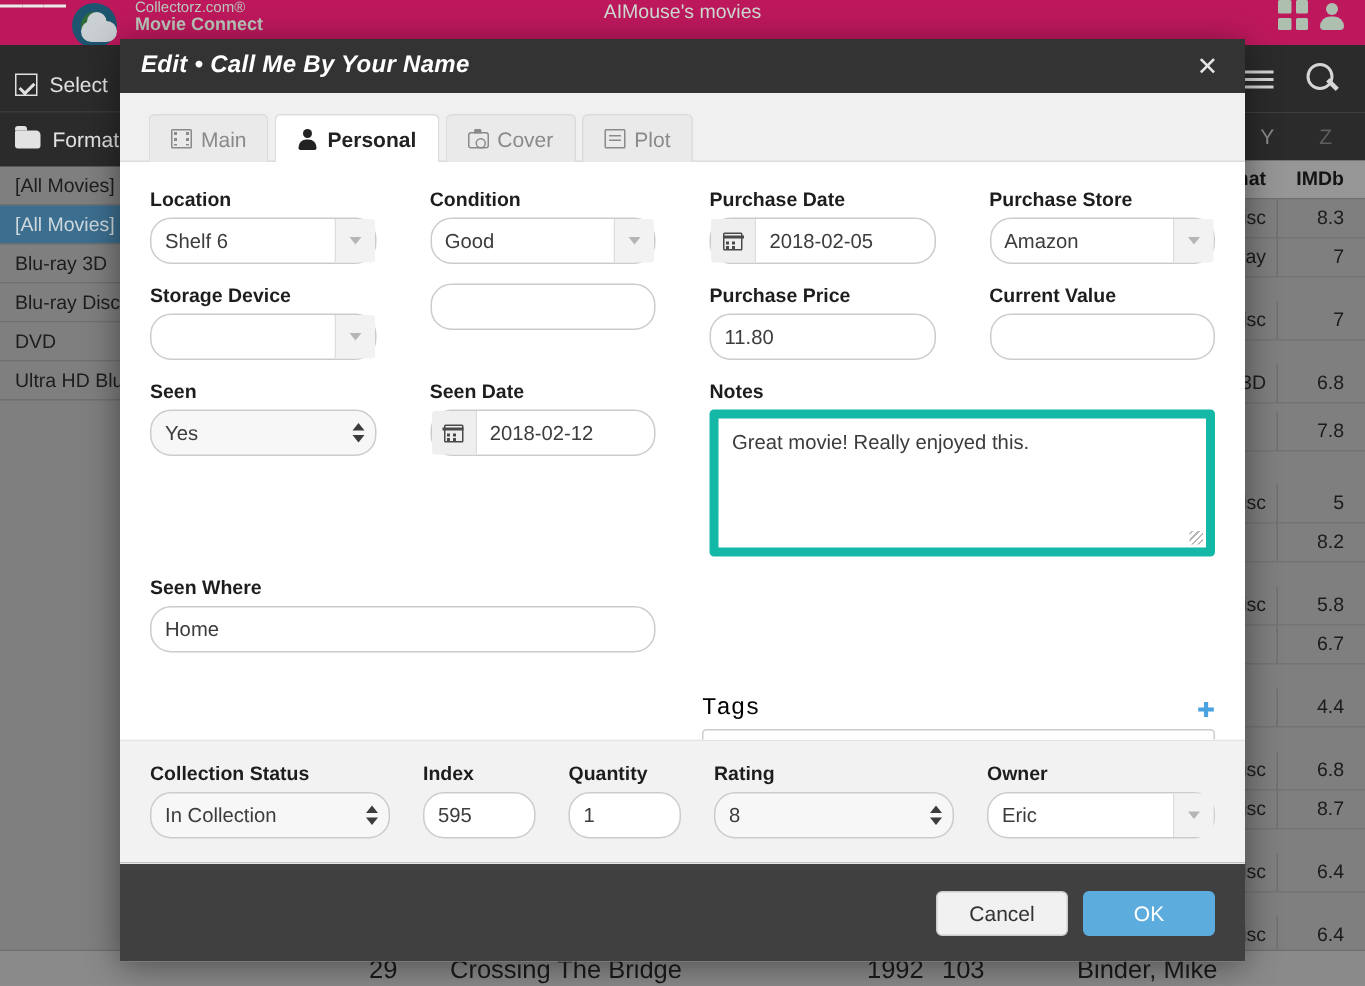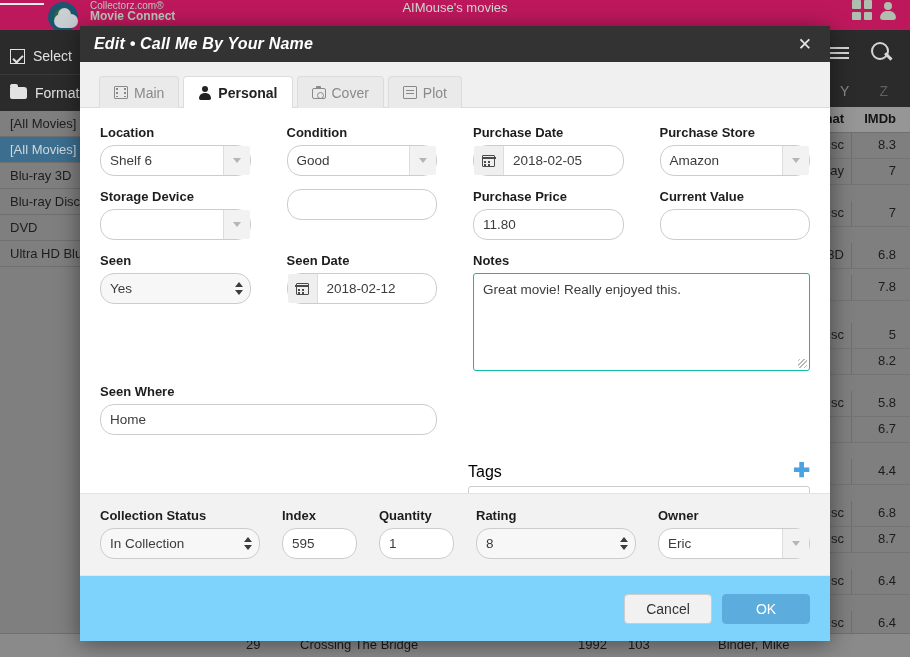--- a/index.html
+++ b/index.html
@@ -92,21 +92,21 @@
   .col-head .c { position:absolute; top:4px; }
 
   .bg-rows { position:absolute; top:133px; left:96px; right:0; bottom:0; }
   .bg-row { position:absolute; right:0; height:26px; border-bottom:1px solid #747474; color:#1c1c1c; font-size:13px; }
   .bg-row .fmt { position:absolute; right:66px; top:4px; white-space:nowrap; }
   .bg-row .imdb { position:absolute; right:14px; top:4px; }
   .bg-row .divider { position:absolute; right:58px; top:0; bottom:0; width:1px; background:#6f6f6f; }
 
   .bottom-row {
     position:absolute; left:0; right:0; bottom:0; height:24px; background:#8a8a8a;
-    border-top:1px solid #6f6f6f; color:#1a1a1a; font-size:13px;
+    border-top:1px solid #6f6f6f; color:#1a1a1a; font-size:17px;
   }
   .bottom-row .cell { position:absolute; top:3px; }
 
   
   #modal {
     position:absolute; left:80px; top:26px; width:750px; height:615px;
     background:#fff; box-shadow: 0 3px 22px rgba(0,0,0,.45);
     display:flex; flex-direction:column;
   }
   .dlg-head {
@@ -163,39 +163,39 @@
   .ico-cal { width:13px;height:12px;border:1.5px solid #4a4a4a;border-radius:1px;position:relative;margin-top:1px; }
   .ico-cal:before{content:"";position:absolute;left:-1.5px;right:-1.5px;top:1px;height:2px;background:#4a4a4a;}
   .ico-cal:after{content:"";position:absolute;left:1px;top:5px;width:2px;height:2px;background:#4a4a4a;
     box-shadow:4px 0 0 #4a4a4a, 0 3px 0 #4a4a4a, 4px 3px 0 #4a4a4a;}
   .select-native { background:#f7f7f7; }
   .updown { width:22px; display:flex; flex-direction:column; align-items:center; justify-content:center; gap:3px; }
   .updown .u { width:0;height:0;border-left:4px solid transparent;border-right:4px solid transparent;border-bottom:5px solid #3c3c3c; }
   .updown .d { width:0;height:0;border-left:4px solid transparent;border-right:4px solid transparent;border-top:5px solid #3c3c3c; }
 
   .notes-area {
-    border:1px solid #14b8a6; border-radius:3px; height:98px; padding:8px 9px;
+    border:6px solid #14b8a6; border-radius:3px; height:98px; padding:8px 9px;
     font-size:13.5px; color:#3c3c3c; position:relative; background:#fff;
   }
   .notes-area .grip { position:absolute; right:2px; bottom:2px; width:9px;height:9px;
     background: repeating-linear-gradient(135deg, transparent 0 1px, #b9b9b9 1px 2px, transparent 2px 3px); }
 
-  .tags-head { display:flex; align-items:flex-start; margin-bottom:5px; }
+  .tags-head { display:flex; align-items:flex-end; margin-bottom:5px;font-family:Liberation Mono, monospace; }
   .plus-ico { margin-left:auto; color:#4aa3e0; font-size:20px; font-weight:bold; line-height:14px; cursor:pointer; }
   .tags-box { border:1px solid #ccc; border-radius:3px; height:33px; background:#fff; }
 
   .dlg-footgrid {
     flex:none; background:#f2f2f2; border-top:1px solid #e3e3e3;
     padding: 14px 20px 16px 20px;
   }
   .fg { display:grid; grid-template-columns: 160px 75px 75px 160px 1fr; column-gap:22px; }
   .fg .lbl { font-size:13px; font-weight:bold; color:#1d1d1d; margin-bottom:5px; }
 
   .dlg-foot {
-    flex:none; height:66px; background:#7dd3fc; border-top:1px solid #e6e6e6;
+    flex:none; height:66px; background:#404040; border-top:1px solid #e6e6e6;
     display:flex; align-items:center; justify-content:flex-end; gap:10px; padding-right:20px;
   }
   .btn { height:30px; min-width:88px; border-radius:4px; font-size:14px; cursor:pointer;
          display:flex; align-items:center; justify-content:center; border:1px solid #ccc; }
   .btn-cancel { background:#f1f1f1; color:#333; }
   .btn-ok { background:#5cadde; border-color:#5cadde; color:#fff; }
 </style>
 </head>
 <body>
 

